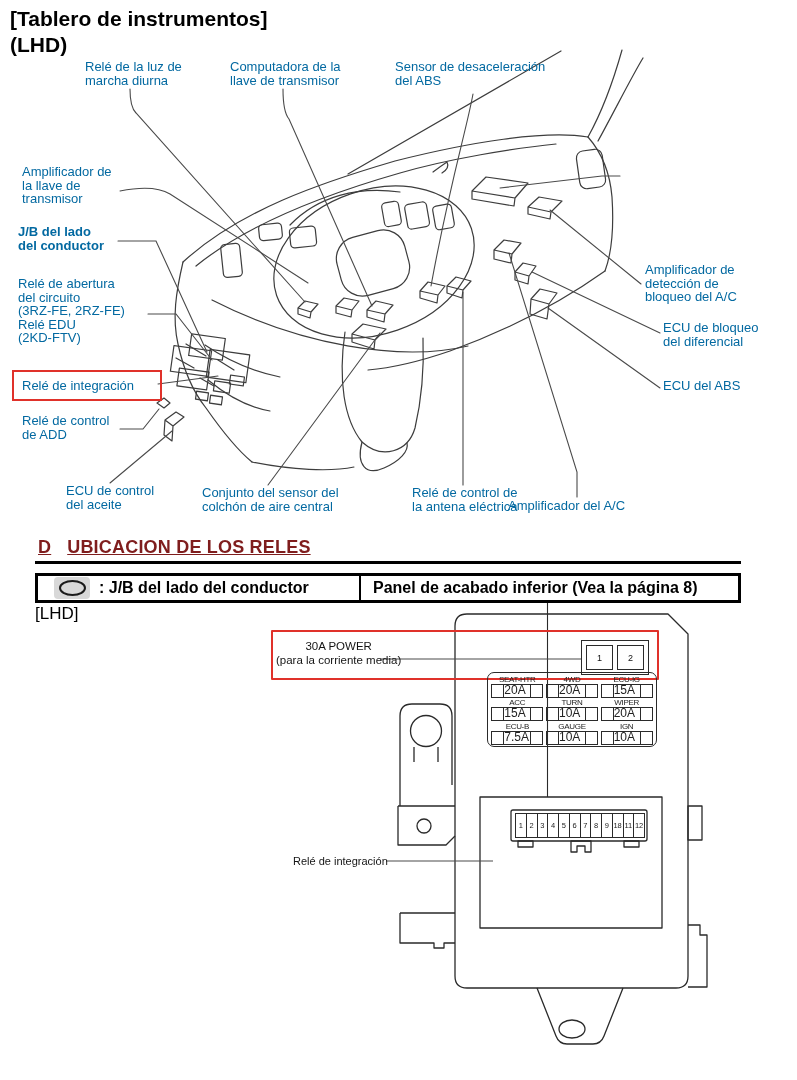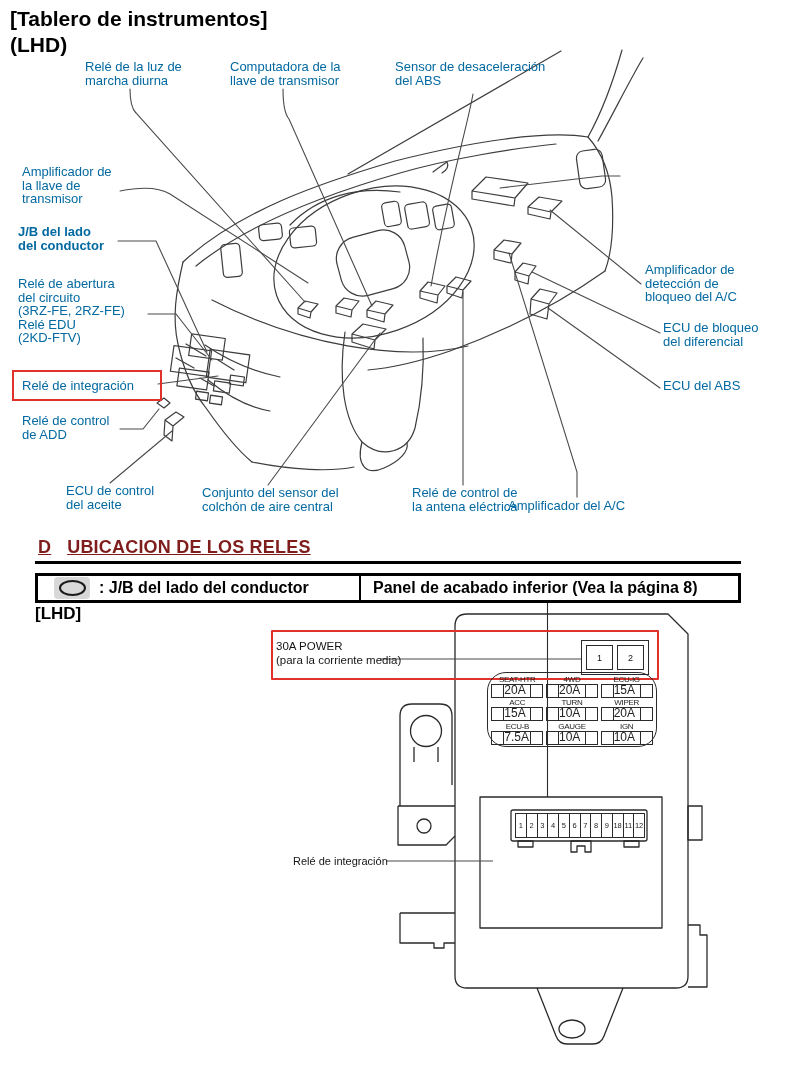--- a/index.html
+++ b/index.html
@@ -16,26 +16,26 @@
   .sechead{font-size:18px;font-weight:bold;letter-spacing:.2px;color:#7f1d1d;text-decoration:underline;}
   .sechead .pfx{margin-right:16px;}
   .legend{display:flex;align-items:stretch;border:3px solid #000;background:#fff;}
   .lcell1{width:305px;display:flex;align-items:center;gap:9px;padding-left:16px;
           border-right:2px solid #000;}
   .lcell2{flex:1;display:flex;align-items:center;padding-left:12px;}
   .ltext{font-size:16px;font-weight:bold;color:#000;white-space:nowrap;}
   .ovalbg{width:36px;height:22px;background:#d8d8d8;border-radius:4px;
           display:flex;align-items:center;justify-content:center;}
   .oval{width:23px;height:12px;border:2.5px solid #1a1a1a;border-radius:50%;}
-  .lhd{font-size:17px;font-weight:bold;color:#000;}
+  .lhd{font-size:17px;font-weight:normal;color:#000;}
   .powerlabel{font-size:11.5px;line-height:13.5px;white-space:pre-line;color:#141414;}
   .terms{display:flex;gap:4px;padding:4px;border:1.5px solid #2a2a2a;background:#fff;}
   .term{width:25px;height:23px;border:1.5px solid #2a2a2a;display:flex;align-items:center;
         justify-content:center;font-size:9px;}
-  .fpanel{border:1.5px solid #2a2a2a;border-radius:19px;display:grid;
+  .fpanel{border:1.5px solid #2a2a2a;border-radius:7px;display:grid;
           grid-template-columns:repeat(3,1fr);grid-template-rows:repeat(3,1fr);
           padding:1px 2px;box-sizing:border-box;}
   .fuse{display:flex;flex-direction:column;align-items:center;justify-content:flex-end;}
   .fname{font-size:8px;line-height:9px;letter-spacing:-.3px;color:#222;}
   .frect{width:50px;height:12px;border:1.3px solid #2a2a2a;display:flex;}
   .fside{width:11px;border-right:1px solid #2a2a2a;}
   .fmid{flex:1;font-size:12px;line-height:11px;color:#222;}
   .fsideR{width:11px;border-left:1px solid #2a2a2a;}
   .pins{display:flex;border:1.2px solid #2a2a2a;background:#fff;}
   .pin{flex:1;border-right:1px solid #2a2a2a;display:flex;align-items:center;
@@ -221,21 +221,21 @@
         </span>
       <span class="ltext">: J/B del lado del conductor</span>
     </div>
     <div class="lcell2">
       <span class="ltext">Panel de acabado inferior (Vea la página 8)</span>
     </div>
   </div>
 
   <div class="abs lhd" style="left:35px;top:604px;">[LHD]</div>
 
-  <div class="abs powerlabel" style="left:276px;top:640px;">30A POWER
+  <div class="abs powerlabel" style="left:276px;top:640px;text-align:center;">30A POWER
 (para la corriente media)</div>
 
   <div class="abs terms" style="left:581px;top:640px;">
     <div class="term">1</div>
     <div class="term">2</div>
   </div>
 
   <div class="abs fpanel" style="left:487px;top:672px;width:170px;height:75px;">
     <div class="fuse">
       <div class="fname">SEAT-HTR</div>

